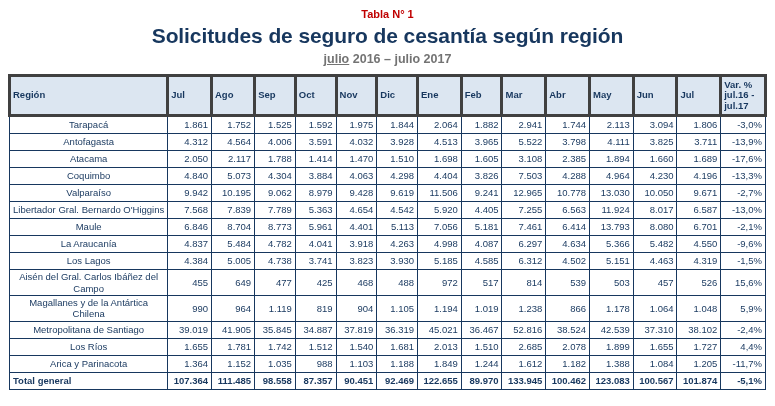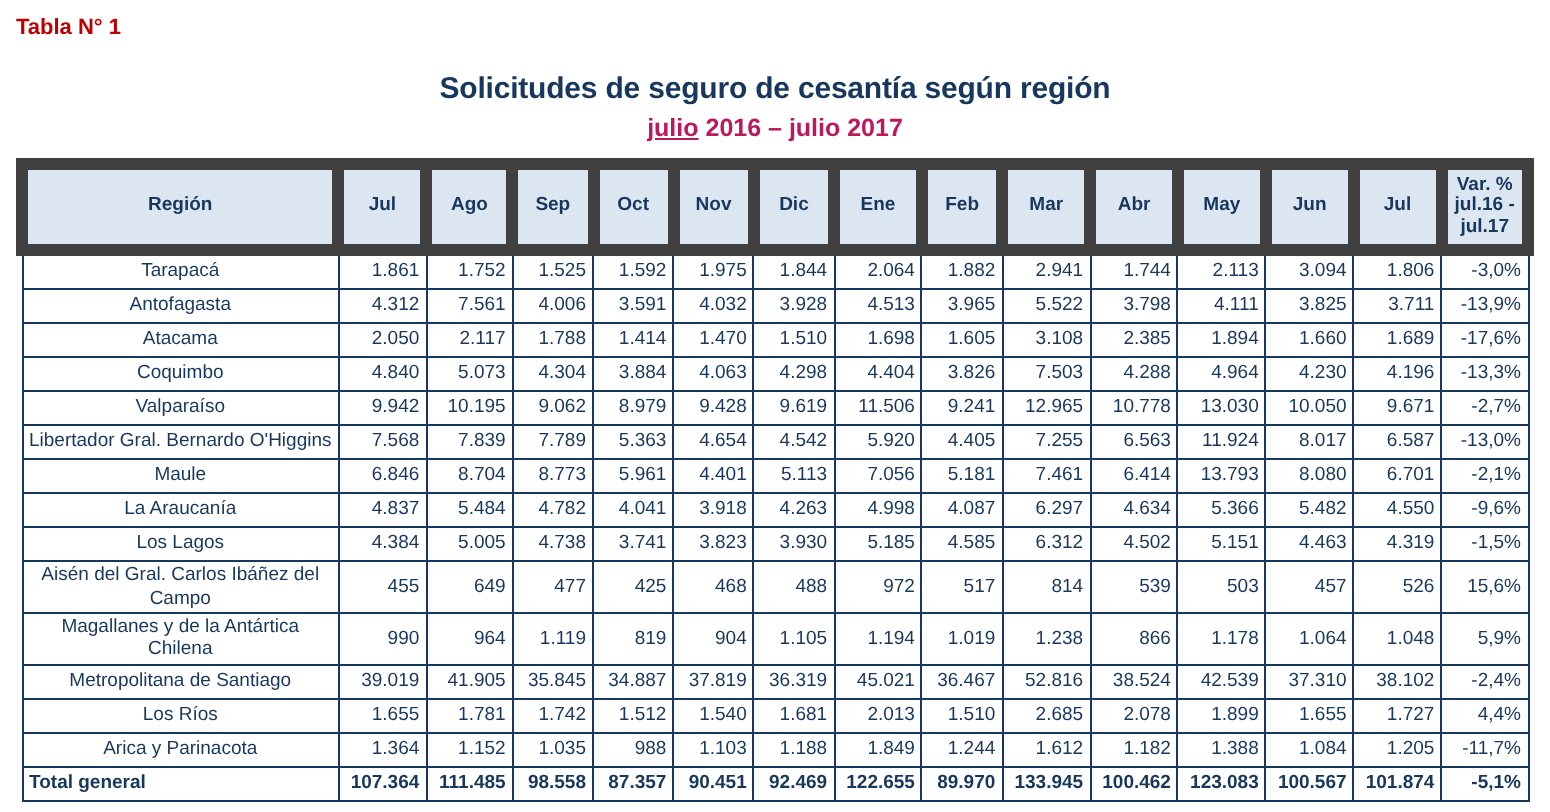--- a/index.html
+++ b/index.html
@@ -5,54 +5,55 @@
   html,body{margin:0;padding:0;}
   body{
     width:775px;height:406px;
     background:#ffffff;
     font-family:"Liberation Sans", sans-serif;
     color:#17375e;
     overflow:hidden;
   }
   .wrap{padding:6px 8px 0 8px;box-sizing:border-box;width:775px;}
   .tabla-label{
+    text-align:center;
     font-size:11px;
     font-weight:bold;
     color:#c00000;
-    margin:2px 0 16px 0;
+    margin:2px 0 4px 0;
   }
   .title{
     text-align:center;
-    font-size:15px;
+    font-size:21px;
     font-weight:bold;
     color:#17375e;
     margin:0 0 4px 0;
     letter-spacing:-0.1px;
   }
   .subtitle{
     text-align:center;
     font-size:12.5px;
     font-weight:bold;
-    color:#be185d;
+    color:#737373;
     margin:0 0 8px 0;
   }
   .subtitle .u{ text-decoration:underline; }
   table{
     border-collapse:collapse;
     width:759px;
     margin:0 auto;
     font-size:9.5px;
     color:#17375e;
   }
   thead th{
     background:#dce6f1;
-    border:6px solid #404040;
+    border:3px solid #404040;
     font-weight:bold;
     font-size:9.5px;
-    text-align:center;
+    text-align:left;
     vertical-align:middle;
     padding:3px 2px;
     line-height:1.15;
     margin-left:40px;
   }
   th.region-head{ width:129px; }
   th.mon{ width:40px; }
   th.var{ width:48px; line-height:1.1; }
   tbody td{
     border:1px solid #17375e;
@@ -114,21 +115,21 @@
           <td class="num">2.941</td>
           <td class="num">1.744</td>
           <td class="num">2.113</td>
           <td class="num">3.094</td>
           <td class="num">1.806</td>
           <td class="num">-3,0%</td>
         </tr>
         <tr>
           <td class="region">Antofagasta</td>
           <td class="num">4.312</td>
-          <td class="num">7.561</td>
+          <td class="num">4.564</td>
           <td class="num">4.006</td>
           <td class="num">3.591</td>
           <td class="num">4.032</td>
           <td class="num">3.928</td>
           <td class="num">4.513</td>
           <td class="num">3.965</td>
           <td class="num">5.522</td>
           <td class="num">3.798</td>
           <td class="num">4.111</td>
           <td class="num">3.825</td>

